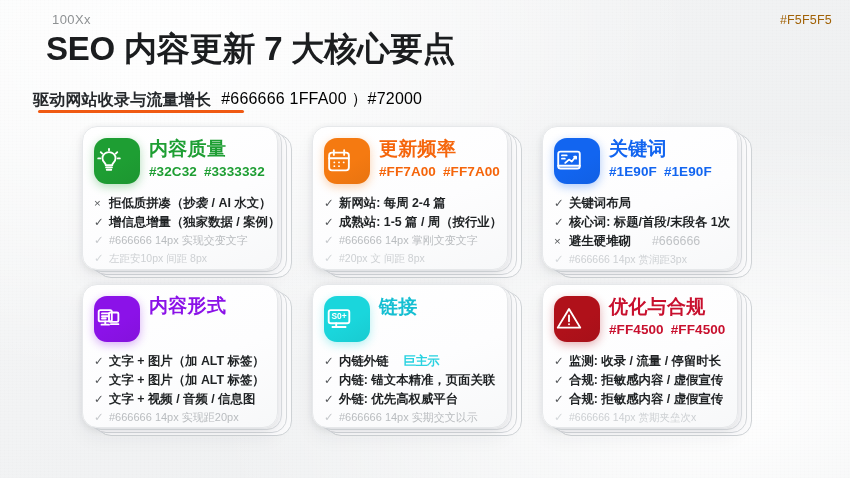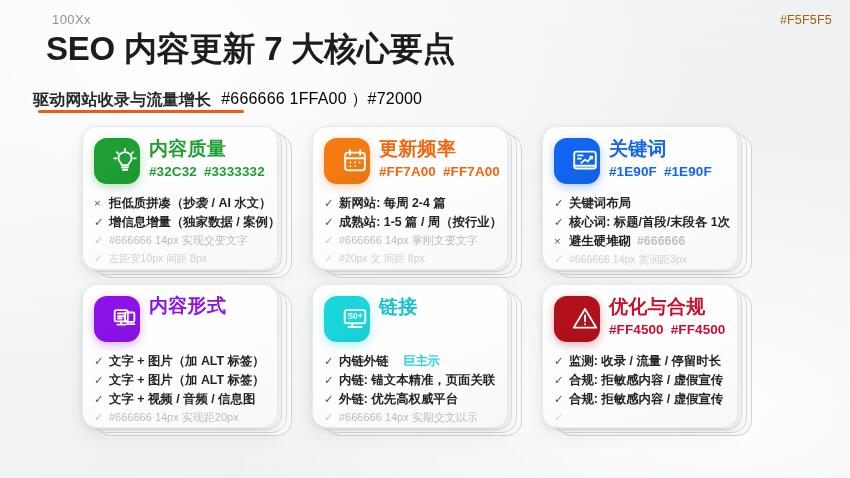--- a/index.html
+++ b/index.html
@@ -144,21 +144,21 @@
     height: 52px;
   }
 
   .icon-tile {
     width: 46px;
     height: 46px;
     border-radius: 13px;
     flex: 0 0 46px;
     display: flex;
     align-items: center;
-    justify-content: flex-end;
+    justify-content: flex-start;
     position: relative;
   }
   .icon-tile svg { display: block; }
 
   .head-text {
     padding-top: 1px;
     min-width: 0;
   }
   .card-title {
     font-size: 19px;
@@ -205,22 +205,22 @@
   .bullet.faint .mk { color: #c6c9cc; }
   .bullet.faint2 {
     color: #cdd0d3;
     font-weight: 400;
     font-size: 10.5px;
     filter: blur(.4px);
   }
   .bullet.faint2 .mk { color: #d5d8db; }
   .bullet .tailcode {
     color: #c0c3c6;
-    font-weight: 700;
-    margin-left: 1px;
+    font-weight: 400;
+    margin-left: 16px;
   }
   .bullet .glitch {
     color: #2ad2e0;
     font-weight: 700;
     margin-left: 10px;
     filter: blur(.7px);
     letter-spacing: -.5px;
   }
 </style>
 </head>
@@ -468,17 +468,18 @@
           <div class="bullet">
             <span class="mk">✓</span>
        <span class="tx">合规: 拒敏感内容 / 虚假宣传</span>
           </div>
           <div class="bullet">
             <span class="mk">✓</span>
        <span class="tx">合规: 拒敏感内容 / 虚假宣传</span>
           </div>
           <div class="bullet faint2">
             <span class="mk">✓</span>
+       <span class="tx">#666666 14px 赏期夹垒次x</span>
           </div>
         </div>
      </div>
     </div>
   </div>
 
 </body></html>

